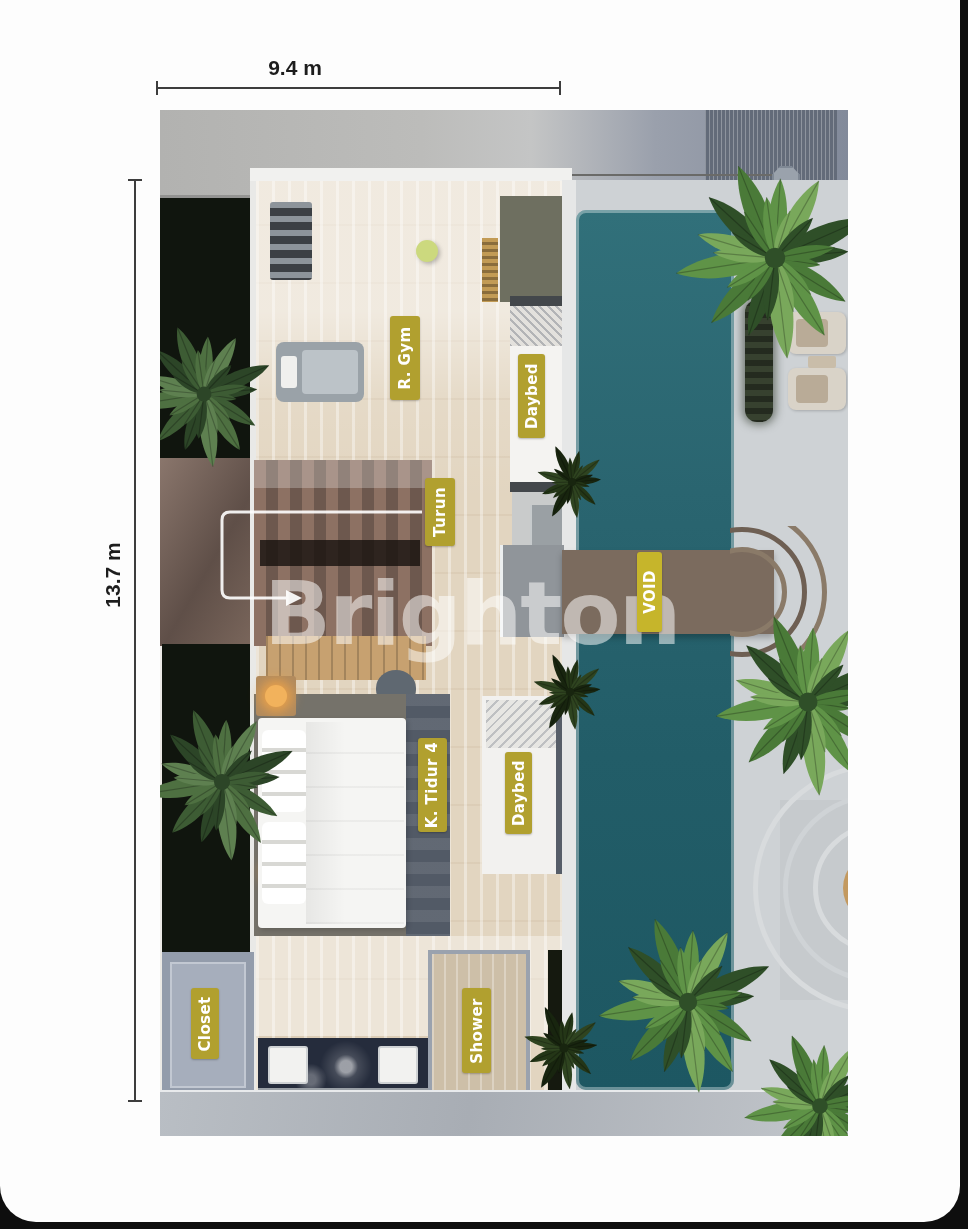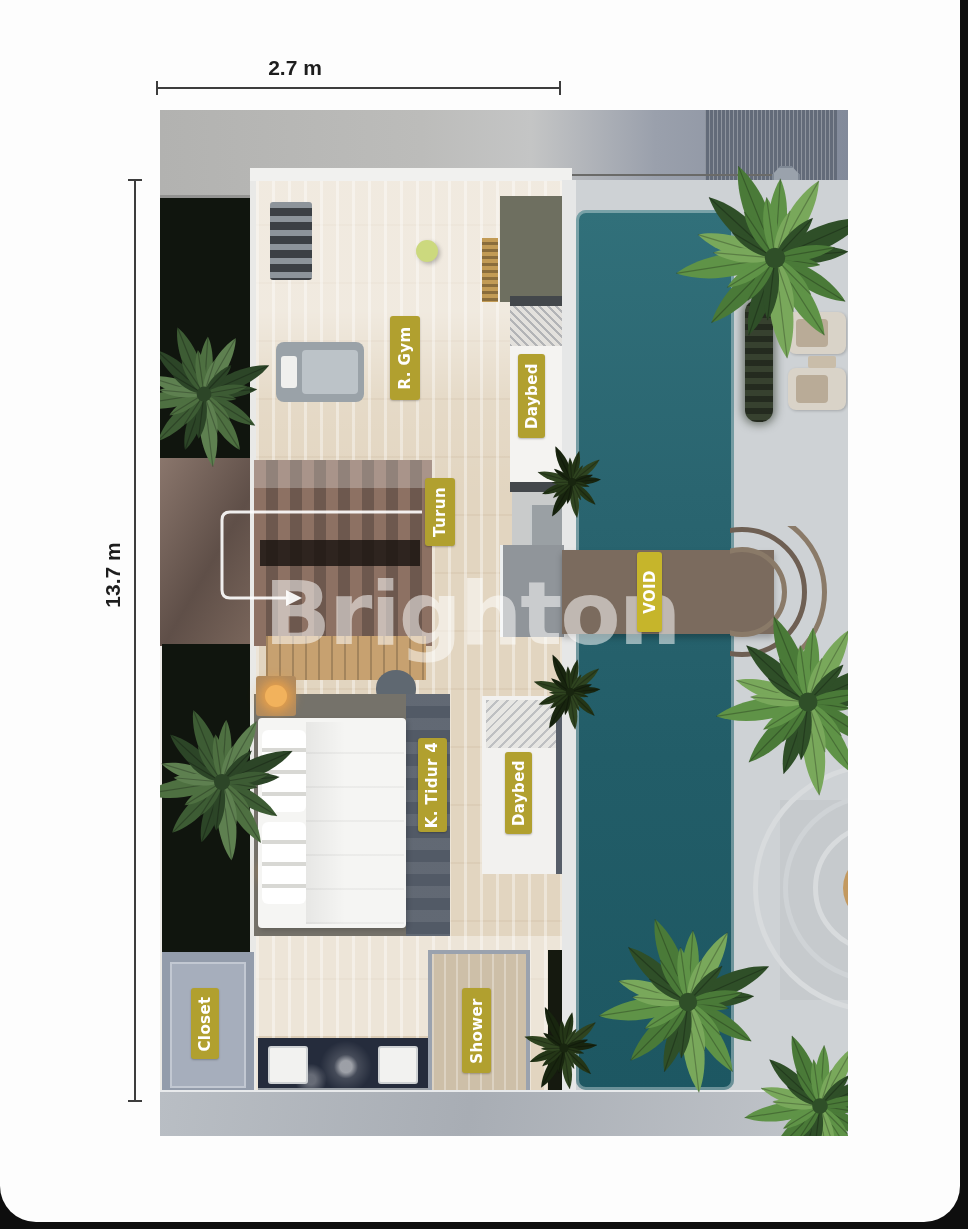--- a/index.html
+++ b/index.html
@@ -169,21 +169,21 @@
 </style>
 </head>
 <body>
 
 <div class="stage">
   <div class="page">
 
     <div class="dim-line-h"></div>
     <div class="tick-v" style="left:156px;top:81px;"></div>
     <div class="tick-v" style="left:559px;top:81px;"></div>
-    <div class="dim-label-h">2.7 m</div>
+    <div class="dim-label-h">9.4 m</div>
 
     <div class="dim-line-v"></div>
     <div class="tick-h" style="left:128px;top:179px;"></div>
     <div class="tick-h" style="left:128px;top:1100px;"></div>
     <div class="dim-label-v">
       <span>13.7 m</span>
     </div>
 
     <div class="plan">
 

